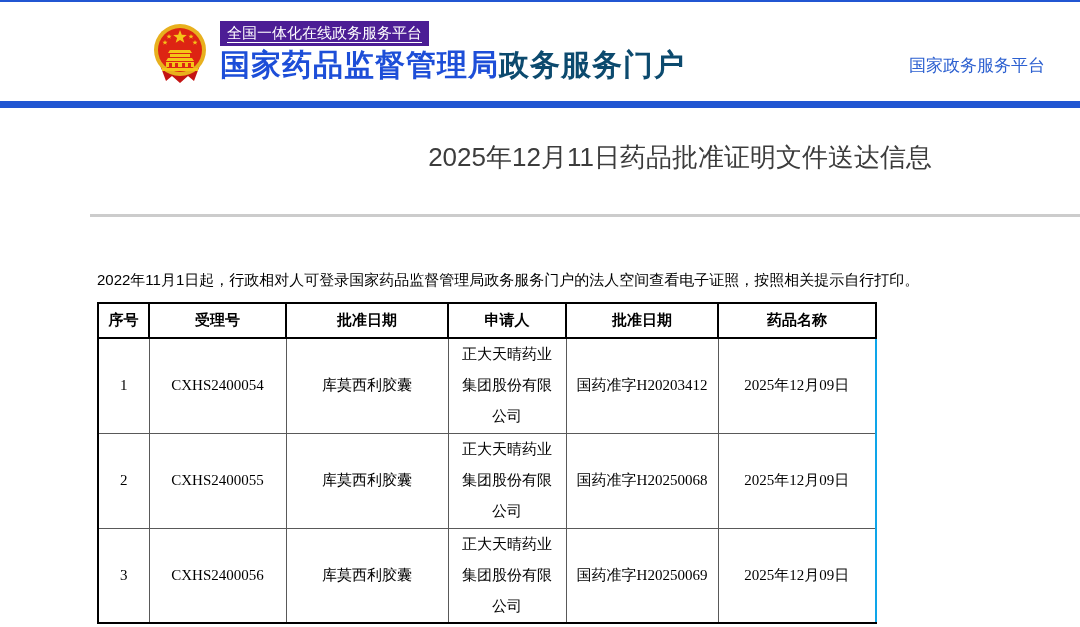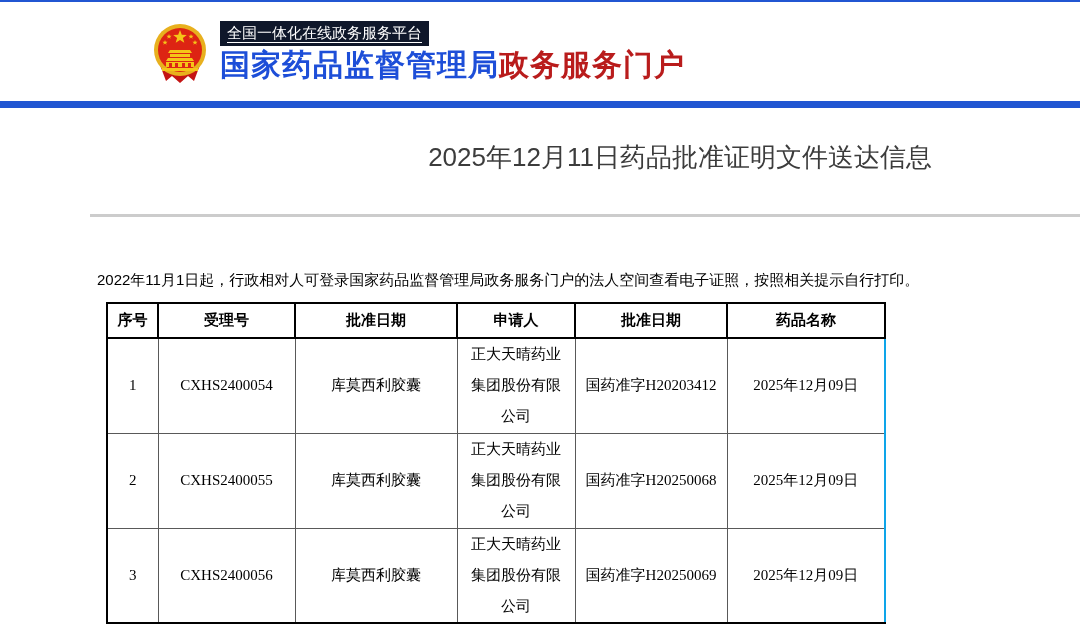--- a/index.html
+++ b/index.html
@@ -10,41 +10,41 @@
   }
   .top-line { height: 2px; width: 100%; background: #2156d2; }
   .site-header {
     height: 99px; width: 100%; background: #fff;
     display: flex; align-items: center; position: relative;
   }
   .brand { display: flex; align-items: center; margin-left: 152px; }
   .emblem { width: 56px; height: 64px; margin-top: 2px; }
   .brand-text { margin-left: 12px; }
   .platform-badge {
-    display: inline-block; background: #0f172a; color: #fff;
+    display: inline-block; background: #4c1d95; color: #fff;
     font-size: 15px; padding: 3px 7px 4px 7px; line-height: 18px;
   }
   .platform-badge span { border-bottom: 1px solid #fff; padding-bottom: 1px; }
   .site-title { font-size: 30px; font-weight: bold; line-height: 34px; margin-top: 2px; letter-spacing: 1px; }
   .site-title .t-blue { color: #1d4ed8; }
-  .site-title .t-orange { color: #b91c1c; }
+  .site-title .t-orange { color: #0c4a6e; }
   .gov-link {
     position: absolute; right: 35px; top: 52px;
     font-size: 17px; color: #2b5fd0; text-decoration: none; cursor: pointer;
   }
   .blue-bar { height: 7px; width: 100%; background: #2156d2; }
   .content { margin-left: 90px; width: 1180px; }
   .page-title {
     margin-top: 34px; text-align: center;
     font-size: 26px; font-weight: normal; color: #3c3c3c; line-height: 30px;
   }
   .divider { margin-top: 42px; height: 3px; background: #cccccc; width: 100%; }
   .notice { margin-top: 53px; padding-left: 7px; font-size: 15px; color: #000; line-height: 20px; }
   table.approval {
-    margin-top: 12px; margin-left: 16px;
+    margin-top: 12px; margin-left: 7px;
     border-collapse: collapse; table-layout: fixed; width: 778px;
     font-family: "Liberation Serif", "DejaVu Serif", serif;
     font-size: 15px; color: #000;
   }
   table.approval th {
     border: 2px solid #000; height: 35px; font-weight: bold;
     text-align: center; vertical-align: middle; background: #fff;
   }
   table.approval td {
     border: 1px solid #595959; height: 95px;
@@ -81,20 +81,21 @@
       <rect x="23" y="42" width="3" height="4" fill="#dd2413"></rect>
       <rect x="30" y="42" width="3" height="4" fill="#dd2413"></rect>
       <rect x="36" y="42" width="3" height="4" fill="#dd2413"></rect>
       <path d="M10 47 L46 47 L46 50 L10 50 Z" fill="#f5c518"></path>
     </svg>
     <div class="brand-text">
       <div class="platform-badge"><span>全国一体化在线政务服务平台</span></div>
       <div class="site-title"><span class="t-blue">国家药品监督管理局</span><span class="t-orange">政务服务门户</span></div>
     </div>
   </div>
+  <a class="gov-link">国家政务服务平台</a>
 </div>
 
 <div class="blue-bar"></div>
 
 <div class="content">
   <h1 class="page-title">2025年12月11日药品批准证明文件送达信息</h1>
   <div class="divider"></div>
   <p class="notice">2022年11月1日起，行政相对人可登录国家药品监督管理局政务服务门户的法人空间查看电子证照，按照相关提示自行打印。</p>
 
   <table class="approval">

